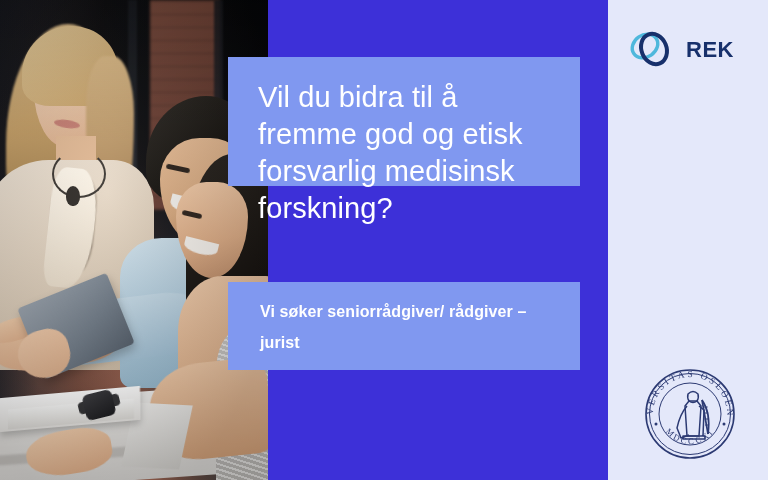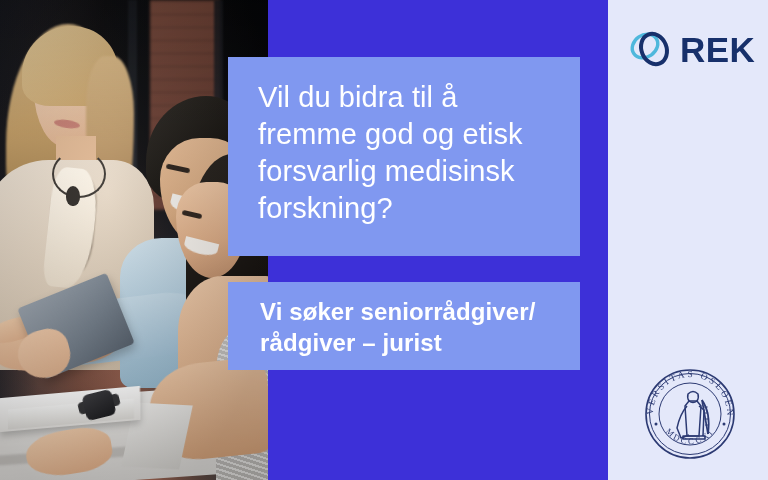--- a/index.html
+++ b/index.html
@@ -329,40 +329,40 @@
   }
 
   
   .textbox {
     position: absolute;
     background: #8098F0;
     box-sizing: border-box;
   }
   #headline-box {
     left: 228px; top: 57px;
-    width: 352px; height: 199px;
+    width: 352px; height: 129px;
     padding: 22px 24px 0 30px;
   }
   #headline-text {
     margin: 0;
     color: #ffffff;
     font-size: 29px;
     line-height: 37px;
     font-weight: 400;
     letter-spacing: .1px;
   }
   #job-box {
     left: 228px; top: 282px;
     width: 352px; height: 88px;
     padding: 14px 20px 0 32px;
   }
   #job-text {
     margin: 0;
     color: #ffffff;
-    font-size: 24px;
+    font-size: 16px;
     line-height: 31px;
     font-weight: 700;
     letter-spacing: .1px;
   }
 
   
   #cta {
     position: absolute;
     left: 460px; top: 430px;
     width: 120px;
@@ -387,24 +387,24 @@
   }
   #rek-logo {
     position: absolute;
     left: 20px; top: 22px;
     width: 124px; height: 56px;
     display: flex;
     align-items: center;
   }
   #rek-wordmark {
     color: #17306B;
-    font-size: 35px;
+    font-size: 22px;
     font-weight: 700;
     letter-spacing: .5px;
-    margin-left: 6px;
+    margin-left: 12px;
   }
   #uio-seal {
     position: absolute;
     left: 28px; top: 360px;
     width: 108px; height: 108px;
   }
 </style>
 </head>
 <body>
 

